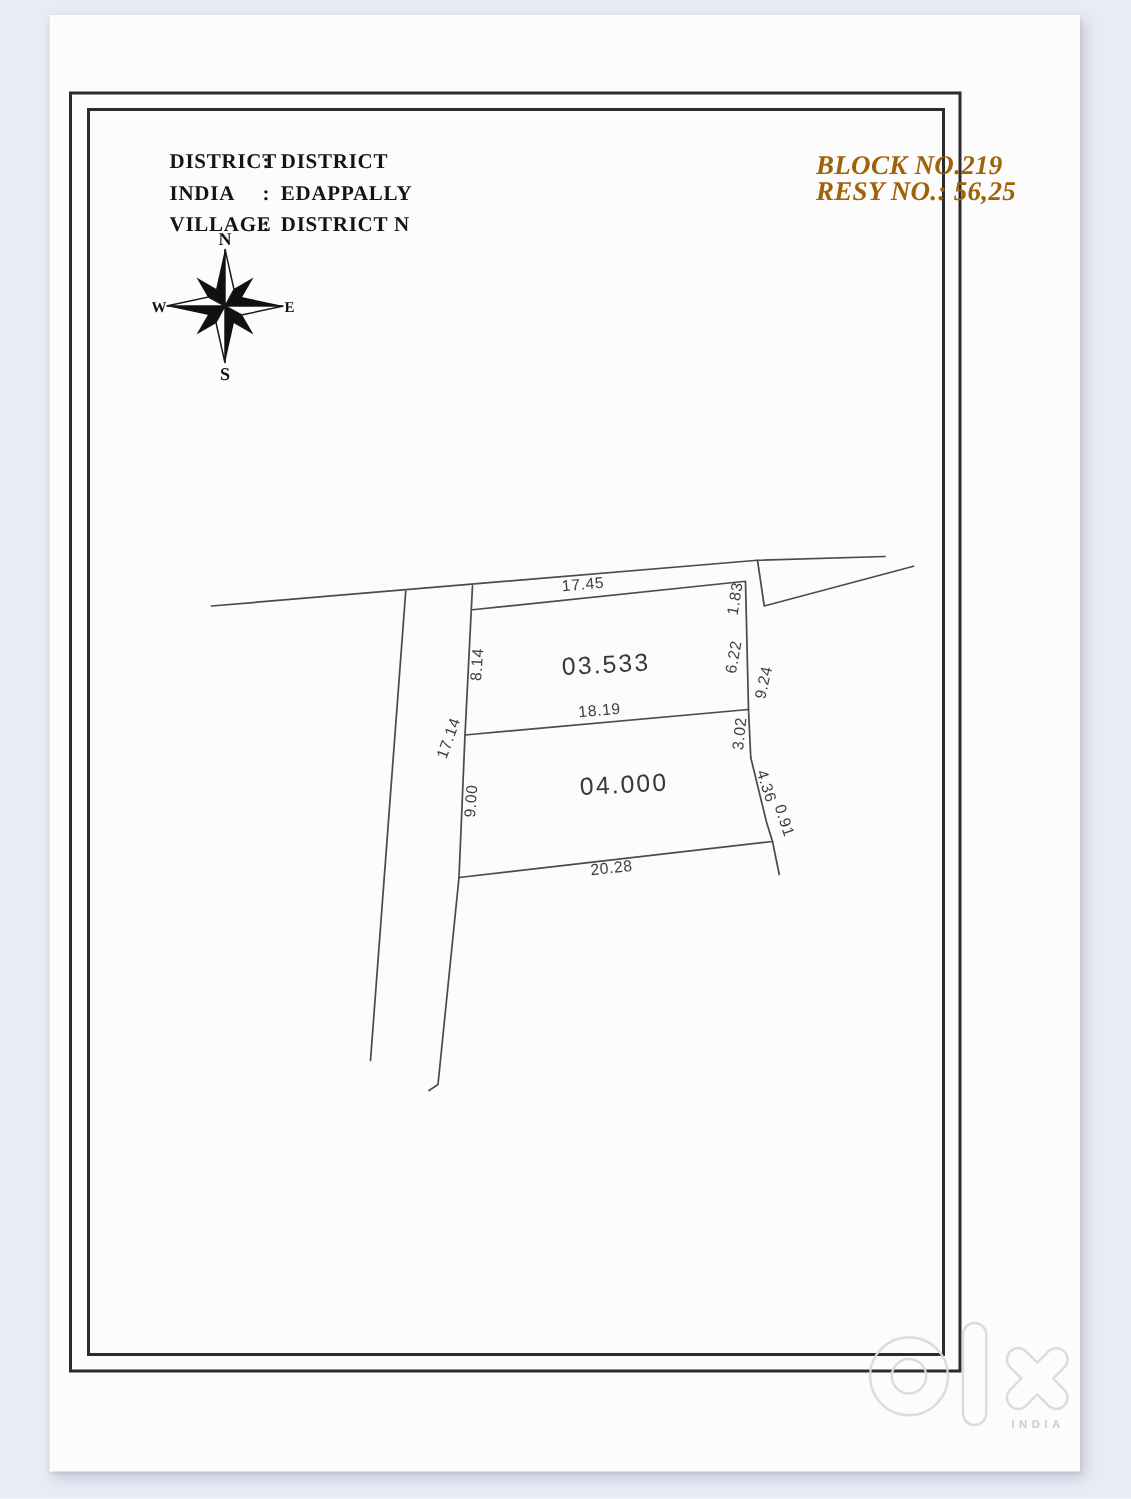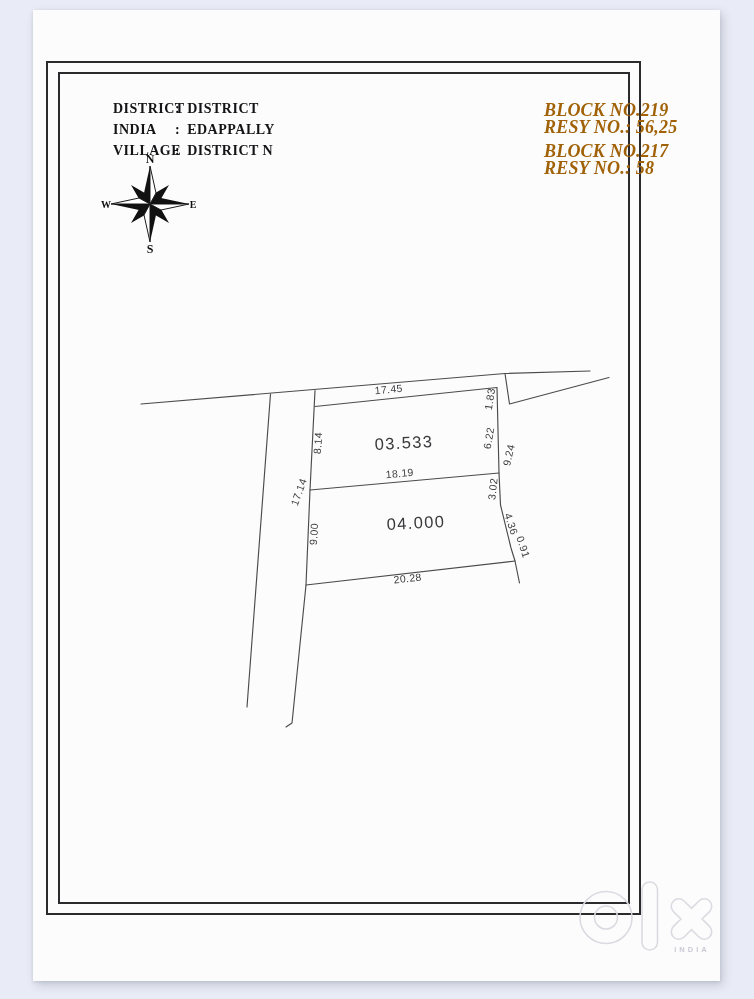--- a/index.html
+++ b/index.html
@@ -56,24 +56,20 @@
 <div class="hdr-left">
   <div><span class="lbl">DISTRICT</span><span class="colon">:</span><span>DISTRICT</span></div>
   <div><span class="lbl">INDIA</span><span class="colon">:</span><span>EDAPPALLY</span></div>
   <div><span class="lbl">VILLAGE</span><span class="colon">:</span><span>DISTRICT N</span></div>
 </div>
 
 <div class="hdr-right">
   <div class="grp">
     <div>BLOCK NO.219</div>
     <div>RESY NO.: 56,25</div>
-  </div>
-  <div class="grp">
-    <div>BLOCK NO.217</div>
-    <div>RESY NO.: 58</div>
   </div>
 </div>
 
 <svg class="overlay" width="754" height="999" viewBox="0 0 754 999">
 
   <g>
     <polygon points="169,185 158,204 169,223 150,212 131,223 142,204 131,185 150,196" fill="#111"></polygon>
 
     <g fill="#ffffff" stroke="#1a1a1a" stroke-width="1">
       <polygon points="150,166 156,193 150,204"></polygon>

